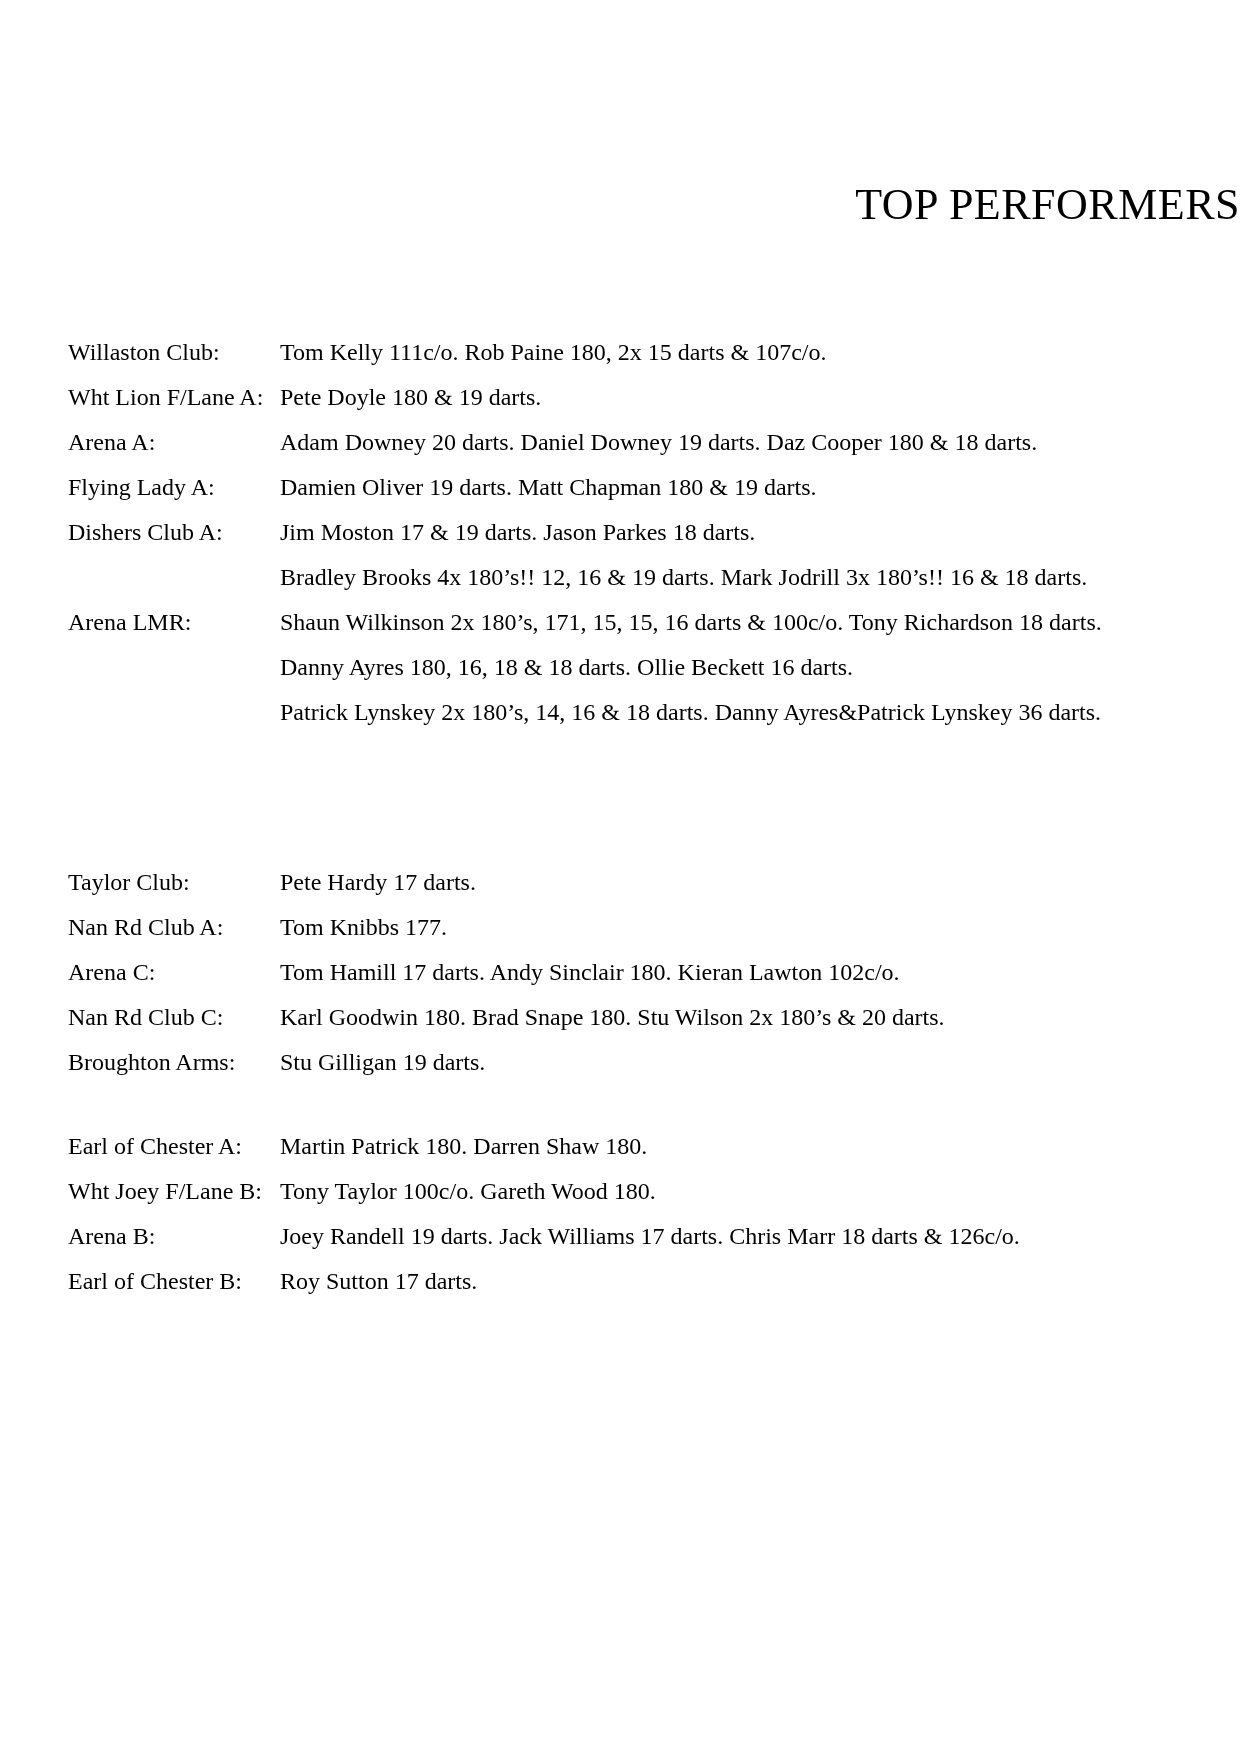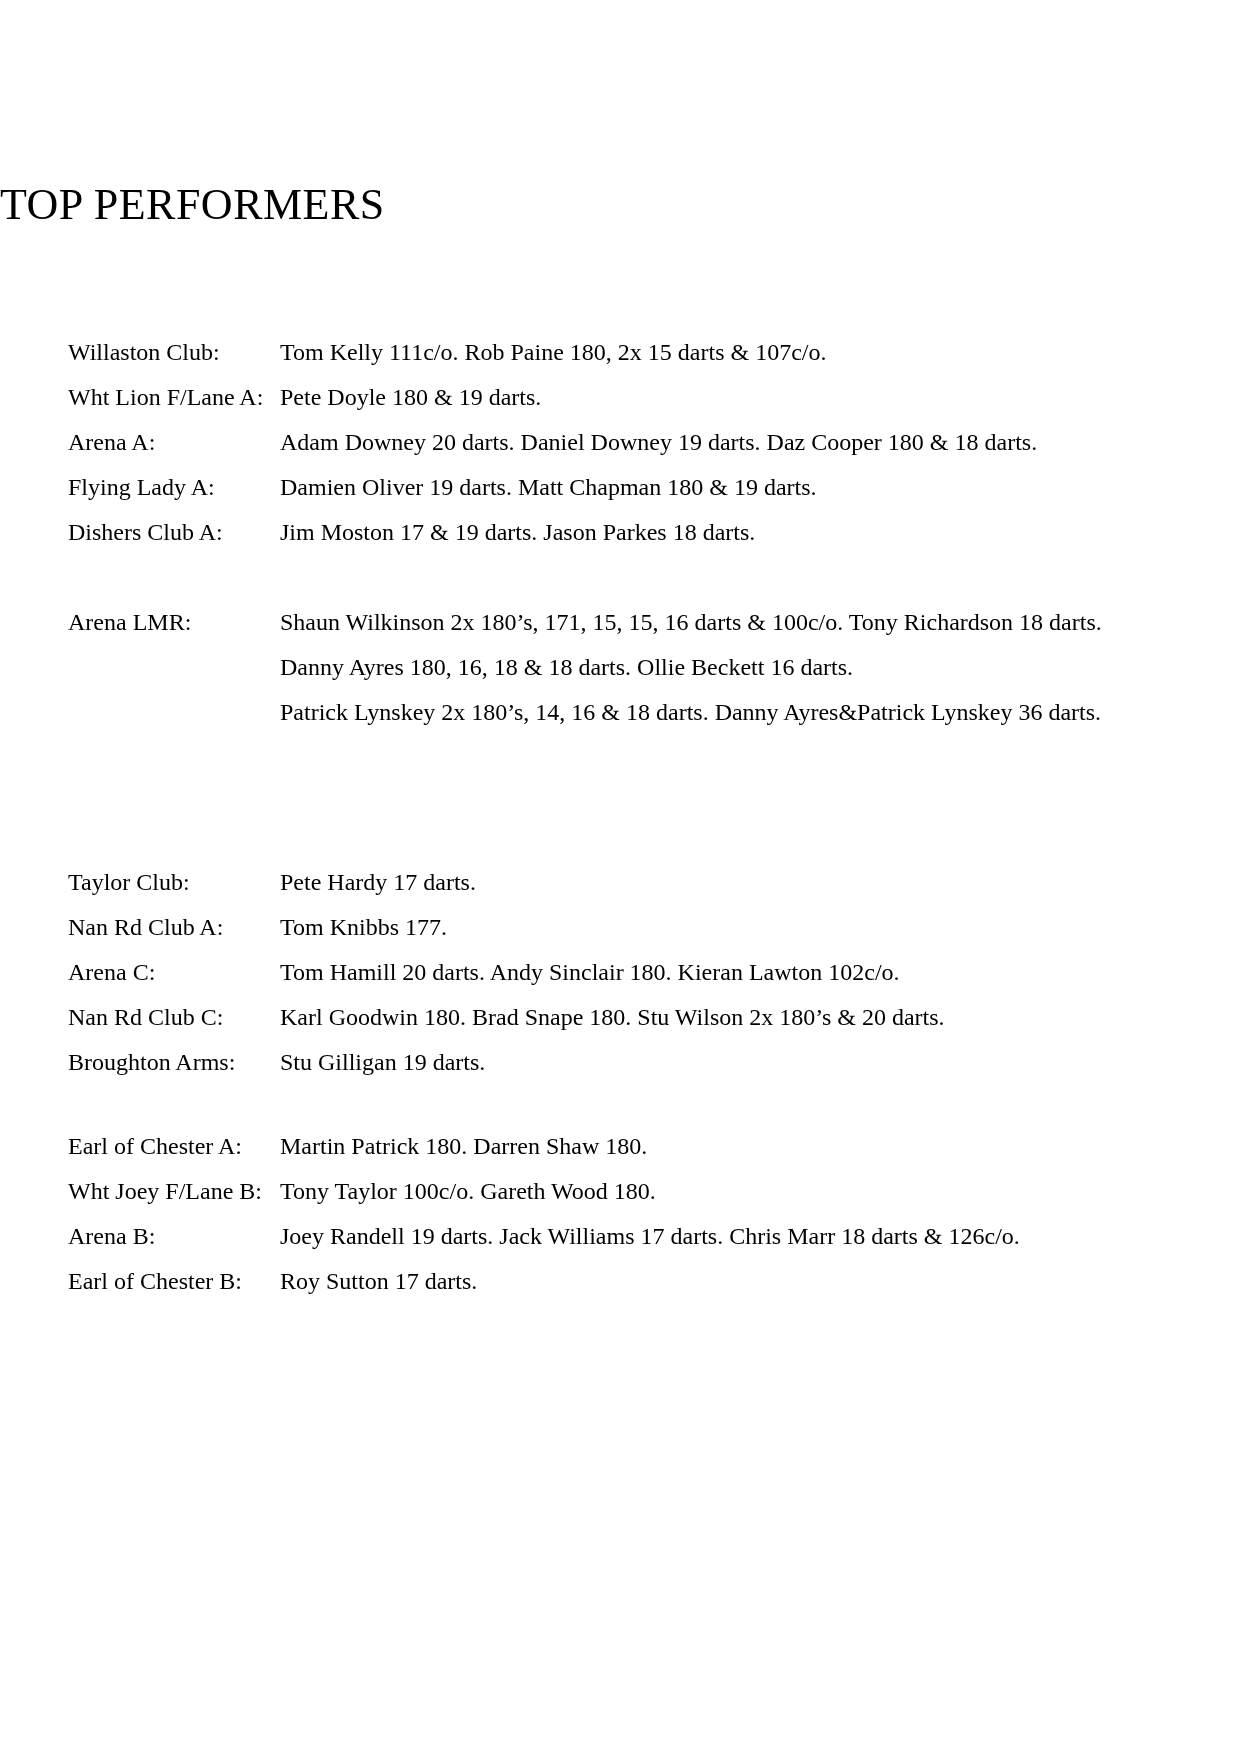--- a/index.html
+++ b/index.html
@@ -15,21 +15,21 @@
     color: #000000;
     font-family: "Liberation Serif", "DejaVu Serif", serif;
     overflow: hidden;
   }
   .doc-title {
     position: absolute;
     top: 182px;
     left: 0;
     width: 100%;
     margin: 0;
-    text-align: left;
+    text-align: right;
     font-size: 44px;
     font-weight: 400;
     line-height: 45px;
     letter-spacing: 0.5px;
     white-space: nowrap;
   }
   .section {
     position: absolute;
     left: 68px;
     right: 20px;
@@ -74,20 +74,21 @@
       <div class="row">
         <span class="club">Flying Lady A:</span>
         <span class="detail">Damien Oliver 19 darts. Matt Chapman 180 &amp; 19 darts.</span>
       </div>
       <div class="row">
         <span class="club">Dishers Club A:</span>
         <span class="detail">Jim Moston 17 &amp; 19 darts. Jason Parkes 18 darts.</span>
       </div>
       <div class="row">
         <span class="club"></span>
+        <span class="detail">Bradley Brooks 4x 180’s!! 12, 16 &amp; 19 darts. Mark Jodrill 3x 180’s!! 16 &amp; 18 darts.</span>
       </div>
       <div class="row">
         <span class="club">Arena LMR:</span>
         <span class="detail">Shaun Wilkinson 2x 180’s, 171, 15, 15, 16 darts &amp; 100c/o. Tony Richardson 18 darts.</span>
       </div>
       <div class="row">
         <span class="club"></span>
         <span class="detail">Danny Ayres 180, 16, 18 &amp; 18 darts. Ollie Beckett 16 darts.</span>
       </div>
       <div class="row">
@@ -100,21 +101,21 @@
       <div class="row">
         <span class="club">Taylor Club:</span>
         <span class="detail">Pete Hardy 17 darts.</span>
       </div>
       <div class="row">
         <span class="club">Nan Rd Club A:</span>
         <span class="detail">Tom Knibbs 177.</span>
       </div>
       <div class="row">
         <span class="club">Arena C:</span>
-        <span class="detail">Tom Hamill 20 darts. Andy Sinclair 180. Kieran Lawton 102c/o.</span>
+        <span class="detail">Tom Hamill 17 darts. Andy Sinclair 180. Kieran Lawton 102c/o.</span>
       </div>
       <div class="row">
         <span class="club">Nan Rd Club C:</span>
         <span class="detail">Karl Goodwin 180. Brad Snape 180. Stu Wilson 2x 180’s &amp; 20 darts.</span>
       </div>
       <div class="row">
         <span class="club">Broughton Arms:</span>
         <span class="detail">Stu Gilligan 19 darts.</span>
       </div>
     </div>

